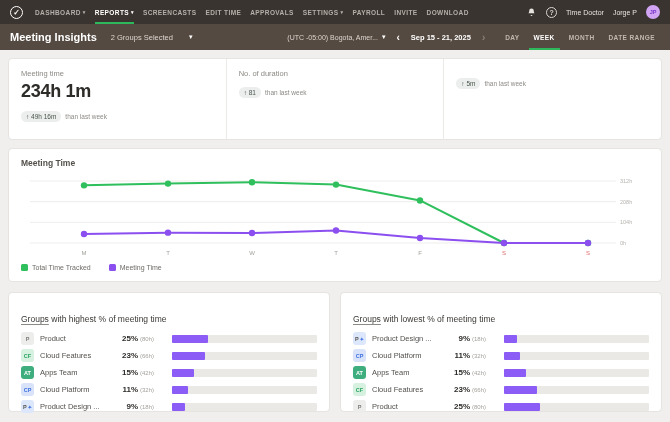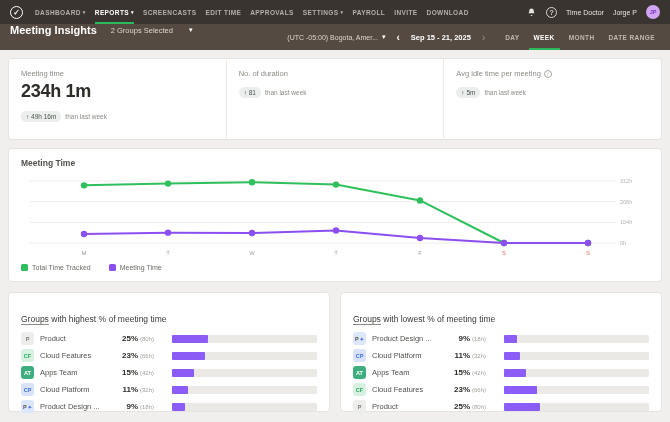--- a/index.html
+++ b/index.html
@@ -19,21 +19,21 @@
     height:24px; display:flex; align-items:center; gap:2px; white-space:nowrap; cursor:pointer; }
   .nav-item.active { color:#fff; border-bottom:2px solid #2eb85c; padding-top:2px; }
   .nav-caret { font-size:5px; color:inherit; }
   .nav-right { display:flex; align-items:center; gap:9px; }
   .help-circle { width:11px; height:11px; border:1px solid #d9d4d0; border-radius:50%;
     color:#d9d4d0; font-size:7px; font-weight:bold; display:flex; align-items:center; justify-content:center; }
   .nav-text { color:#e6e2de; font-size:7px; white-space:nowrap; }
   .avatar-jp { width:14px; height:14px; border-radius:50%; background:#d2a4f4; color:#7a36c9;
     font-size:5.5px; font-weight:bold; display:flex; align-items:center; justify-content:center; }
   
-  .subheader { height:26px; background:#554a41; display:flex; align-items:flex-start;
+  .subheader { height:26px; background:#554a41; display:flex; align-items:center;
     justify-content:space-between; padding:0 10px; }
   .sub-left { display:flex; align-items:center; gap:14px; }
   .page-title { color:#fff; font-size:11px; font-weight:bold; white-space:nowrap; }
   .groups-select { color:#ddd6d0; font-size:7.5px; display:flex; align-items:center; gap:16px; cursor:pointer; }
   .groups-caret { font-size:7px; color:#fff; }
   .sub-right { display:flex; align-items:center; gap:9px; height:100%; }
   .tz { color:#ddd6d0; font-size:7px; display:flex; align-items:center; gap:4px; cursor:pointer; white-space:nowrap; }
   .arrow-btn { color:#fff; font-size:10px; font-weight:bold; cursor:pointer; padding:0 2px; }
   .arrow-btn.disabled { color:#8d8177; }
   .date-label { color:#fff; font-size:7.5px; font-weight:bold; white-space:nowrap; }
@@ -171,24 +171,20 @@
       <div class="stat">
         <div class="stat-label">
           <span>No. of duration</span>
         </div>
         <div class="stat-delta">
           <span class="delta-pill">↑ 81</span>
           <span class="delta-suffix">than last week</span>
         </div>
       </div>
       <div class="stat">
-        <div class="stat-label">
-          <span>Avg idle time per meeting</span>
-          <span class="info-circle">i</span>
-        </div>
         <div class="stat-delta">
           <span class="delta-pill">↑ 5m</span>
           <span class="delta-suffix">than last week</span>
         </div>
       </div>
     </div>
 
   <div class="card chart-card">
     <div class="chart-title">Meeting Time</div>
     <div class="chart-svg-wrap" id="chart-wrap"><svg viewBox="0 0 614 88" width="100%" height="88">

